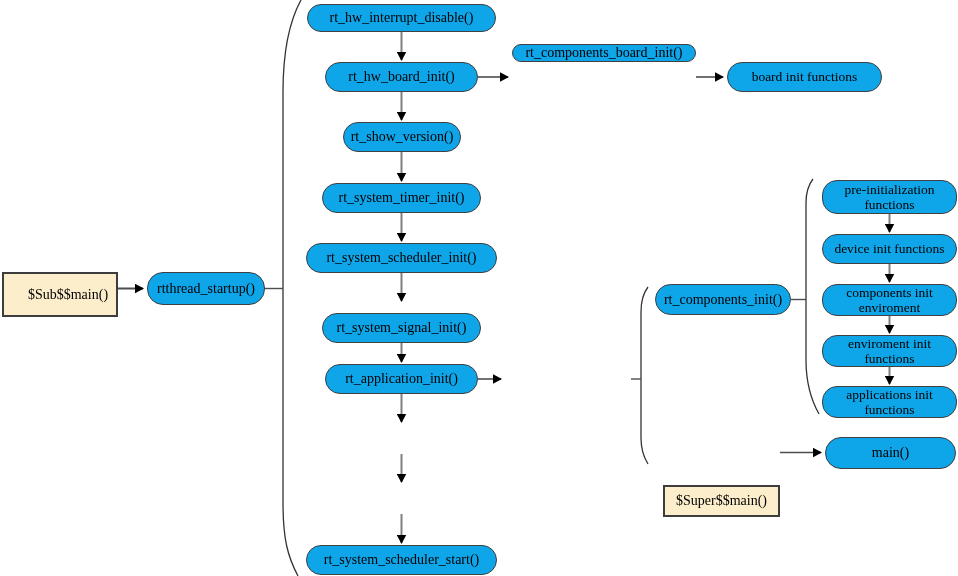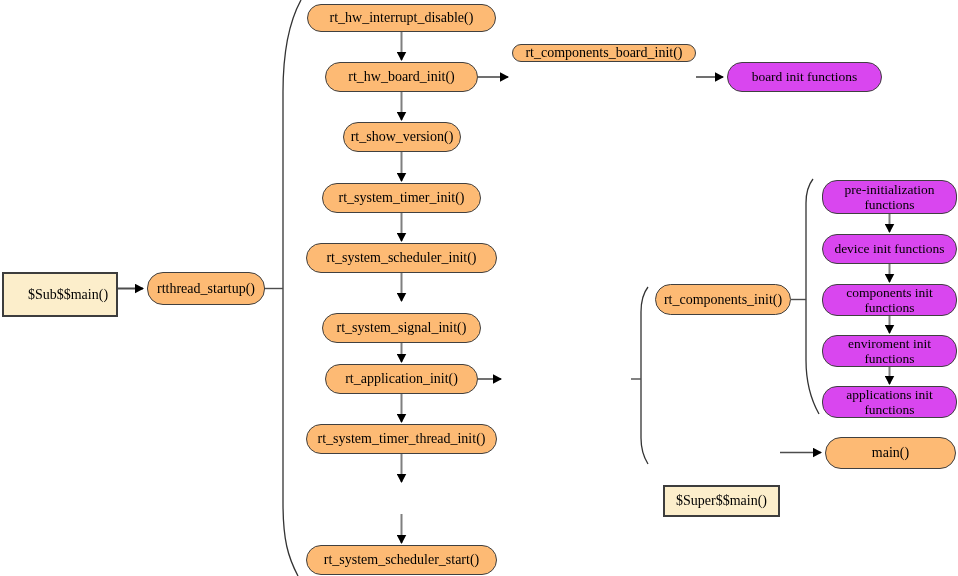--- a/index.html
+++ b/index.html
@@ -9,22 +9,22 @@
     background:#ffffff;
     font-family:"Liberation Serif", serif;
     overflow:hidden;
   }
   #wires{position:absolute;left:0;top:0;z-index:0;}
   .n{
     position:absolute;z-index:1;box-sizing:border-box;
     display:flex;align-items:center;justify-content:center;
     text-align:center;font-size:14px;color:#000;white-space:nowrap;
   }
-  .pill{background:#fdba74;border:1.4px solid #404040;border-radius:16px;}
-  .pill.blue{background:#d946ef;font-size:13.5px;line-height:1.12;white-space:normal;border-radius:15px;}
+  .pill{background:#0ea5e9;border:1.4px solid #404040;border-radius:16px;}
+  .pill.blue{background:#0ea5e9;font-size:13.5px;line-height:1.12;white-space:normal;border-radius:15px;}
   .rect{background:#fceecb;border:2px solid #3d3d3d;}
 
   
   #b0{left:307px;top:4px;width:189px;height:28px;}
   #b1{left:325px;top:62px;width:153px;height:30px;}
   #b2{left:343px;top:122px;width:118px;height:30px;}
   #b3{left:322px;top:183px;width:159px;height:30px;}
   #b4{left:306px;top:243px;width:191px;height:30px;}
   #b5{left:322px;top:313px;width:159px;height:30px;}
   #b6{left:325px;top:364px;width:153px;height:30px;}
@@ -100,29 +100,28 @@
   <div class="n rect" id="sub-main">$Sub$$main()</div>
   <div class="n pill" id="rtthread-startup">rtthread_startup()</div>
 
   <div class="n pill" id="b0">rt_hw_interrupt_disable()</div>
   <div class="n pill" id="b1">rt_hw_board_init()</div>
   <div class="n pill" id="b2">rt_show_version()</div>
   <div class="n pill" id="b3">rt_system_timer_init()</div>
   <div class="n pill" id="b4">rt_system_scheduler_init()</div>
   <div class="n pill" id="b5">rt_system_signal_init()</div>
   <div class="n pill" id="b6">rt_application_init()</div>
-  <div class="n pill" id="b7">rt_system_timer_thread_init()</div>
   <div class="n pill" id="b9">rt_system_scheduler_start()</div>
 
   <div class="n pill" id="components-board-init">rt_components_board_init()</div>
   <div class="n pill blue" id="board-init-functions">board init functions</div>
 
   <div class="n pill" id="components-init">rt_components_init()</div>
   <div class="n rect" id="super-main">$Super$$main()</div>
   <div class="n pill" id="main-fn">main()</div>
 
   <div class="n pill blue" id="s0">pre-initialization functions</div>
   <div class="n pill blue" id="s1">device init functions</div>
-  <div class="n pill blue" id="s2">components init functions</div>
+  <div class="n pill blue" id="s2">components init enviroment</div>
   <div class="n pill blue" id="s3">enviroment init functions</div>
   <div class="n pill blue" id="s4">applications init functions</div>
 
 </div>
 
 </body></html>

